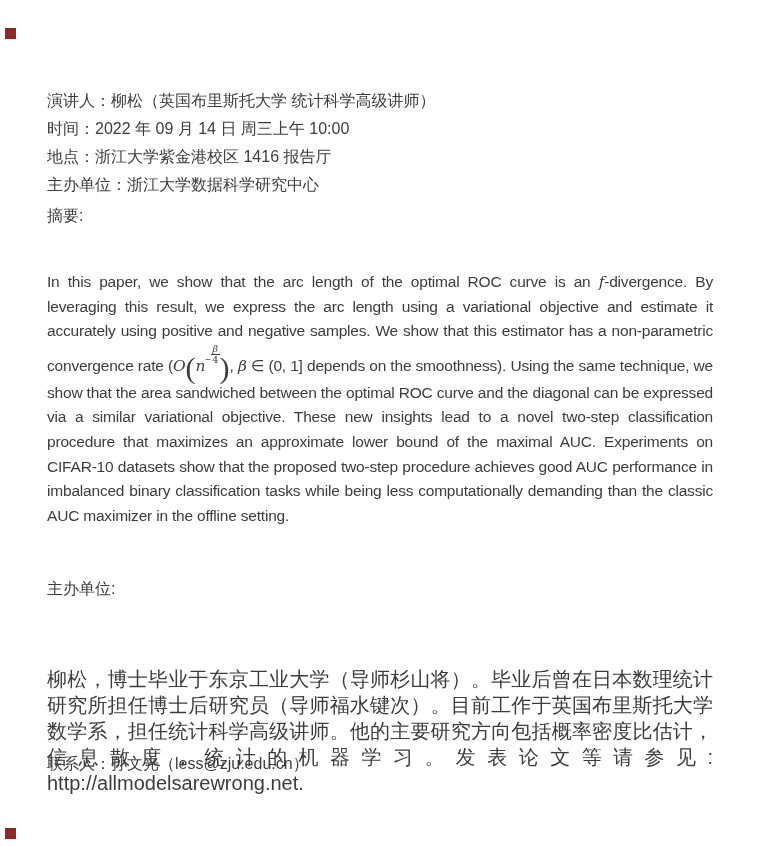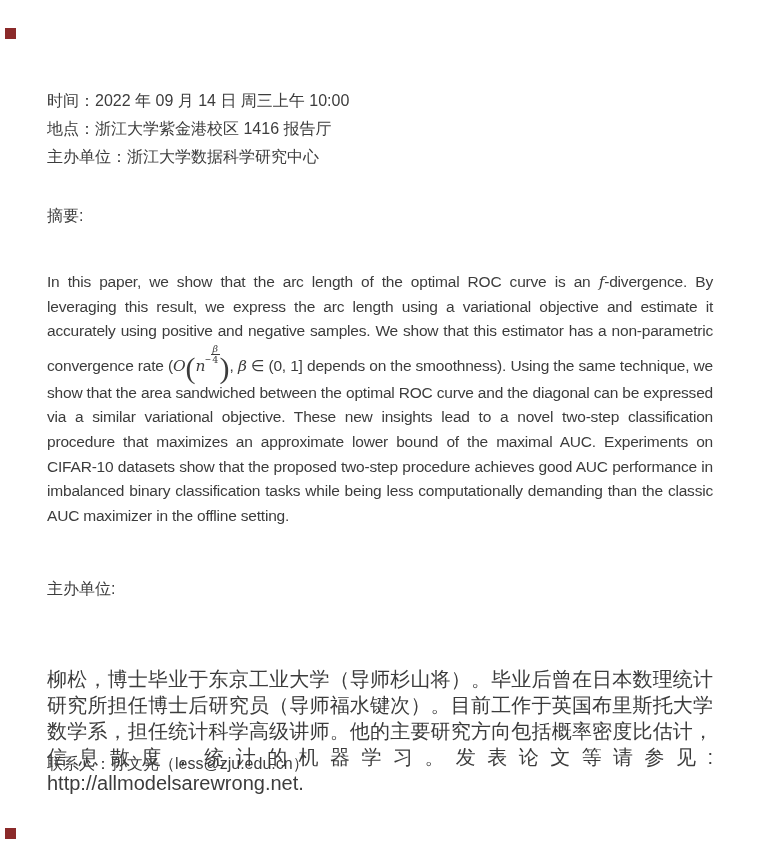--- a/index.html
+++ b/index.html
@@ -89,20 +89,21 @@
   }
 </style>
 </head>
 <body>
 
 <div class="page">
 
   <div class="marker top"></div>
 
   <div class="info">
+    <div>演讲人：柳松（英国布里斯托大学 统计科学高级讲师）</div>
     <div>时间：2022 年 09 月 14 日 周三上午 10:00</div>
     <div>地点：浙江大学紫金港校区 1416 报告厅</div>
     <div>主办单位：浙江大学数据科学研究中心</div>
   </div>
 
   <div class="section-label abstract-label">摘要:</div>
 
   <p class="abstract-text"><span>In this paper, we show that the arc length of the optimal ROC curve is an </span><span class="mi">f</span><span>-divergence. By leveraging this result, we express the arc length using a variational objective and estimate it accurately using positive and negative samples. We show that this estimator has a non-parametric convergence rate (</span><span class="mi">O</span><span class="bigp">(</span><span class="mi">n</span><span class="msup-minus">−</span><span class="supfrac"><span class="fnum">β</span><span class="fden">4</span></span><span class="bigp">)</span><span>, </span><span class="mi">β</span><span> ∈ (0, 1] depends on the smoothness). Using the same technique, we show that the area sandwiched between the optimal ROC curve and the diagonal can be expressed via a similar variational objective. These new insights lead to a novel two-step classification procedure that maximizes an approximate lower bound of the maximal AUC. Experiments on CIFAR-10 datasets show that the proposed two-step procedure achieves good AUC performance in imbalanced binary classification tasks while being less computationally demanding than the classic AUC maximizer in the offline setting.</span></p>
 
   <div class="section-label bio-label">主办单位:</div>

